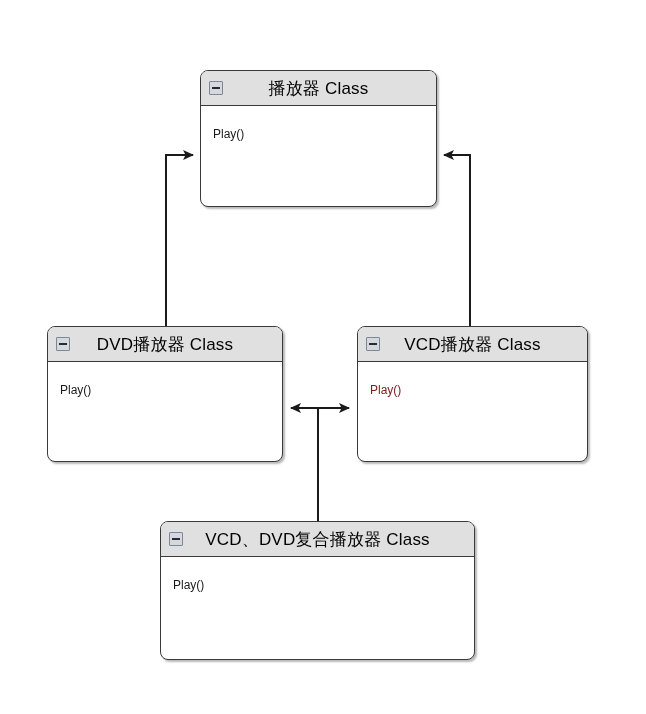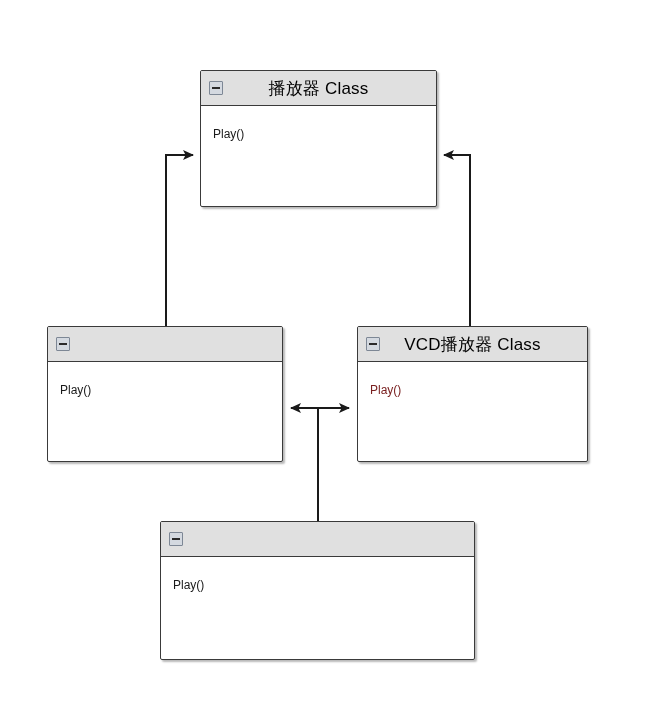--- a/index.html
+++ b/index.html
@@ -23,21 +23,21 @@
     top: 0;
     width: 646px;
     height: 714px;
     pointer-events: none;
   }
   .uml-class {
     position: absolute;
     box-sizing: border-box;
     background: #ffffff;
     border: 1.6px solid #3a3a3a;
-    border-radius: 2px;
+    border-radius: 8px;
     box-shadow: 2px 2px 2px rgba(0,0,0,0.28);
     overflow: hidden;
   }
   .uml-header {
     position: relative;
     box-sizing: border-box;
     height: 35px;
     background: #e0e0e0;
     border-bottom: 1.4px solid #3a3a3a;
     display: flex;
@@ -121,20 +121,21 @@
     <div class="uml-body">
       <div class="uml-member">Play()</div>
     </div>
   </div>
 
   <div class="uml-class" style="left:47px; top:326px; width:236px; height:136px;">
     <div class="uml-header">
       <span class="collapse-icon">
           <i></i>
         </span>
+      <span class="uml-title">DVD播放器 Class</span>
     </div>
     <div class="uml-body">
       <div class="uml-member">Play()</div>
     </div>
   </div>
 
   <div class="uml-class" style="left:357px; top:326px; width:231px; height:136px;">
     <div class="uml-header">
       <span class="collapse-icon">
           <i></i>
@@ -144,19 +145,20 @@
     <div class="uml-body">
       <div class="uml-member accent">Play()</div>
     </div>
   </div>
 
   <div class="uml-class" style="left:160px; top:521px; width:315px; height:139px;">
     <div class="uml-header">
       <span class="collapse-icon">
           <i></i>
         </span>
+      <span class="uml-title">VCD、DVD复合播放器 Class</span>
     </div>
     <div class="uml-body">
       <div class="uml-member">Play()</div>
     </div>
   </div>
 
 </div>
 
 </body></html>

